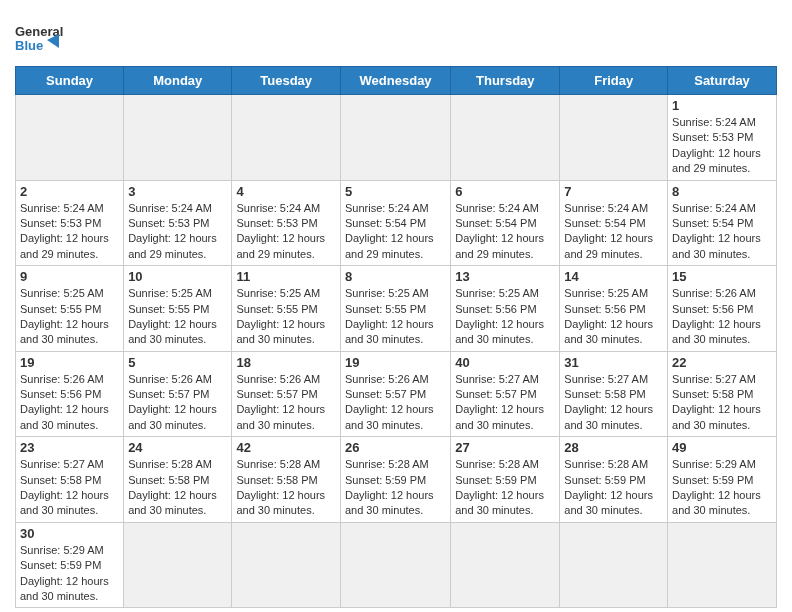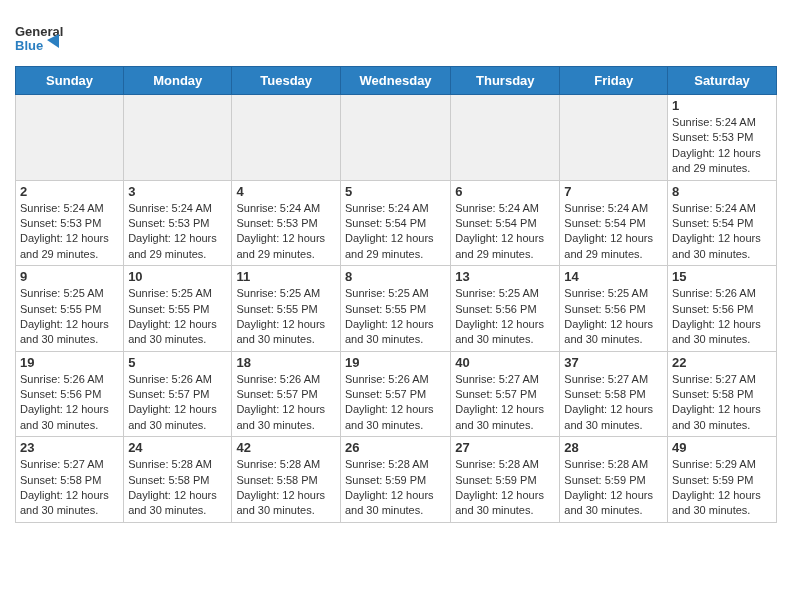--- a/index.html
+++ b/index.html
@@ -235,21 +235,21 @@
 Sunset: 5:57 PM
 Daylight: 12 hours and 30 minutes.</div>
         </td>
         <td>
           <span class="day-number">40</span>
           <div class="day-info" style="white-space: pre-line;">Sunrise: 5:27 AM
 Sunset: 5:57 PM
 Daylight: 12 hours and 30 minutes.</div>
         </td>
         <td>
-          <span class="day-number">37</span>
+          <span class="day-number">31</span>
           <div class="day-info" style="white-space: pre-line;">Sunrise: 5:27 AM
 Sunset: 5:58 PM
 Daylight: 12 hours and 30 minutes.</div>
         </td>
         <td>
           <span class="day-number">22</span>
           <div class="day-info" style="white-space: pre-line;">Sunrise: 5:27 AM
 Sunset: 5:58 PM
 Daylight: 12 hours and 30 minutes.</div>
         </td>
@@ -290,15 +290,29 @@
           <div class="day-info" style="white-space: pre-line;">Sunrise: 5:28 AM
 Sunset: 5:59 PM
 Daylight: 12 hours and 30 minutes.</div>
         </td>
         <td>
           <span class="day-number">49</span>
           <div class="day-info" style="white-space: pre-line;">Sunrise: 5:29 AM
 Sunset: 5:59 PM
 Daylight: 12 hours and 30 minutes.</div>
         </td>
+      </tr>
+      <tr>
+        <td>
+          <span class="day-number">30</span>
+          <div class="day-info" style="white-space: pre-line;">Sunrise: 5:29 AM
+Sunset: 5:59 PM
+Daylight: 12 hours and 30 minutes.</div>
+        </td>
+        <td class="last-row"></td>
+        <td class="last-row"></td>
+        <td class="last-row"></td>
+        <td class="last-row"></td>
+        <td class="last-row"></td>
+        <td class="last-row"></td>
       </tr>
     </tbody>
 </table>
 
 </body></html>

